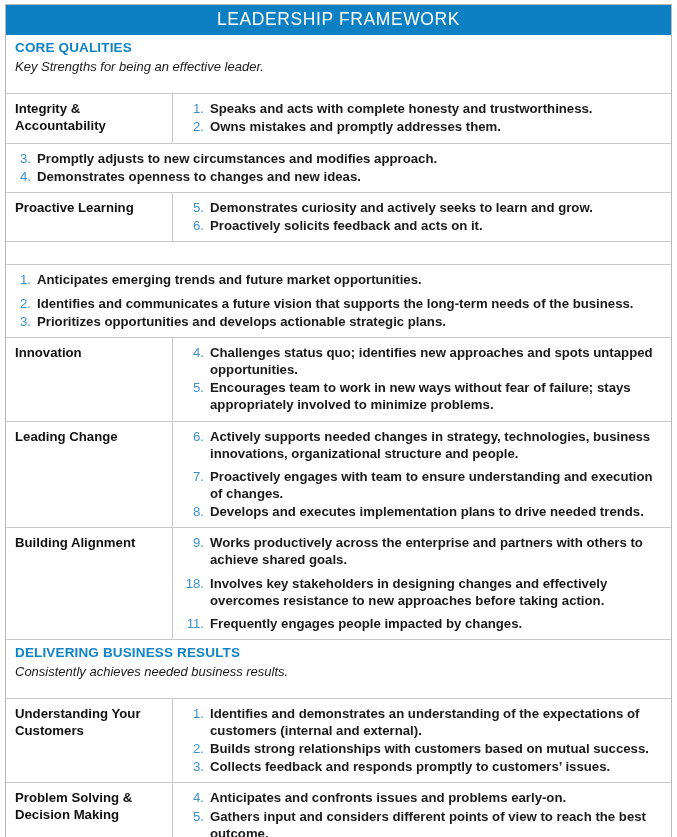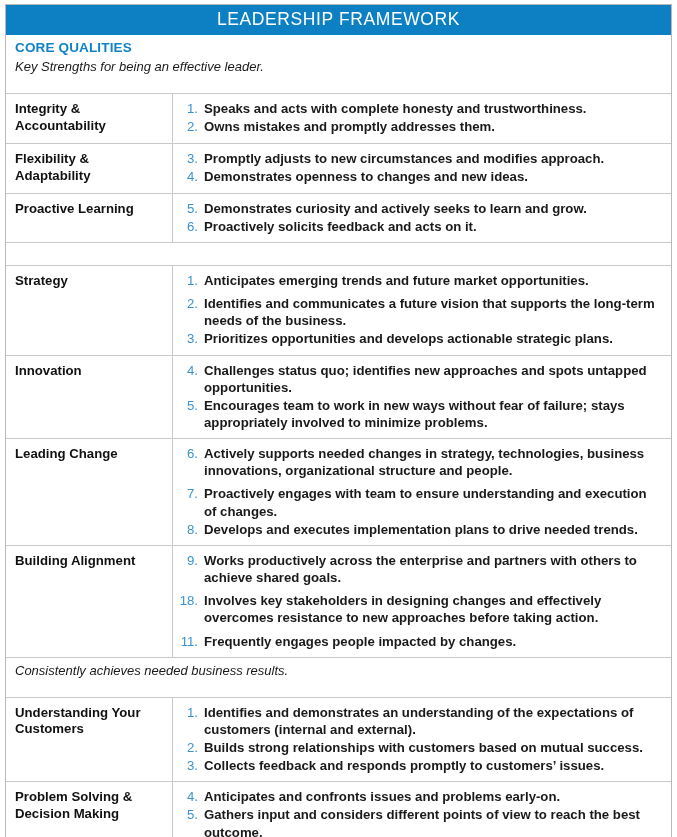--- a/index.html
+++ b/index.html
@@ -55,20 +55,21 @@
     font-size: 13px;
     color: #1a1a1a;
     line-height: 1.3;
   }
 
   
   .comp-row {
     display: flex;
     border-top: 1px solid #c9c9c9;
     align-items: stretch;
+    gap: 6px;
   }
   .comp-name {
     width: 167px;
     min-width: 167px;
     box-sizing: border-box;
     padding: 7px 8px 8px 9px;
     font-size: 13.2px;
     font-weight: bold;
     color: #111111;
     line-height: 1.28;
@@ -121,21 +122,20 @@
             <span class="item-num">1.</span>
             <span class="item-text">Speaks and acts with complete honesty and trustworthiness.</span>
           </div>
           <div class="item">
             <span class="item-num">2.</span>
             <span class="item-text">Owns mistakes and promptly addresses them.</span>
           </div>
         </div>
       </div>
       <div class="comp-row">
-        <div class="comp-name">Flexibility &amp; Adaptability</div>
         <div class="comp-items">
           <div class="item">
             <span class="item-num">3.</span>
             <span class="item-text">Promptly adjusts to new circumstances and modifies approach.</span>
           </div>
           <div class="item">
             <span class="item-num">4.</span>
             <span class="item-text">Demonstrates openness to changes and new ideas.</span>
           </div>
         </div>
@@ -149,21 +149,20 @@
           </div>
           <div class="item">
             <span class="item-num">6.</span>
             <span class="item-text">Proactively solicits feedback and acts on it.</span>
           </div>
         </div>
       </div>
       <div class="section-head">
       </div>
       <div class="comp-row">
-        <div class="comp-name">Strategy</div>
         <div class="comp-items">
           <div class="item">
             <span class="item-num">1.</span>
             <span class="item-text">Anticipates emerging trends and future market opportunities.</span>
           </div>
           <div class="item spaced">
             <span class="item-num">2.</span>
             <span class="item-text">Identifies and communicates a future vision that supports the long-term needs of the business.</span>
           </div>
           <div class="item">
@@ -213,20 +212,21 @@
             <span class="item-num">18.</span>
             <span class="item-text">Involves key stakeholders in designing changes and effectively overcomes resistance to new approaches before taking action.</span>
           </div>
           <div class="item spaced">
             <span class="item-num">11.</span>
             <span class="item-text">Frequently engages people impacted by changes.</span>
           </div>
         </div>
       </div>
       <div class="section-head">
+        <div class="section-title">DELIVERING BUSINESS RESULTS</div>
         <div class="section-subtitle">Consistently achieves needed business results.</div>
       </div>
       <div class="comp-row">
         <div class="comp-name">Understanding Your Customers</div>
         <div class="comp-items">
           <div class="item">
             <span class="item-num">1.</span>
             <span class="item-text">Identifies and demonstrates an understanding of the expectations of customers (internal and external).</span>
           </div>
           <div class="item">

